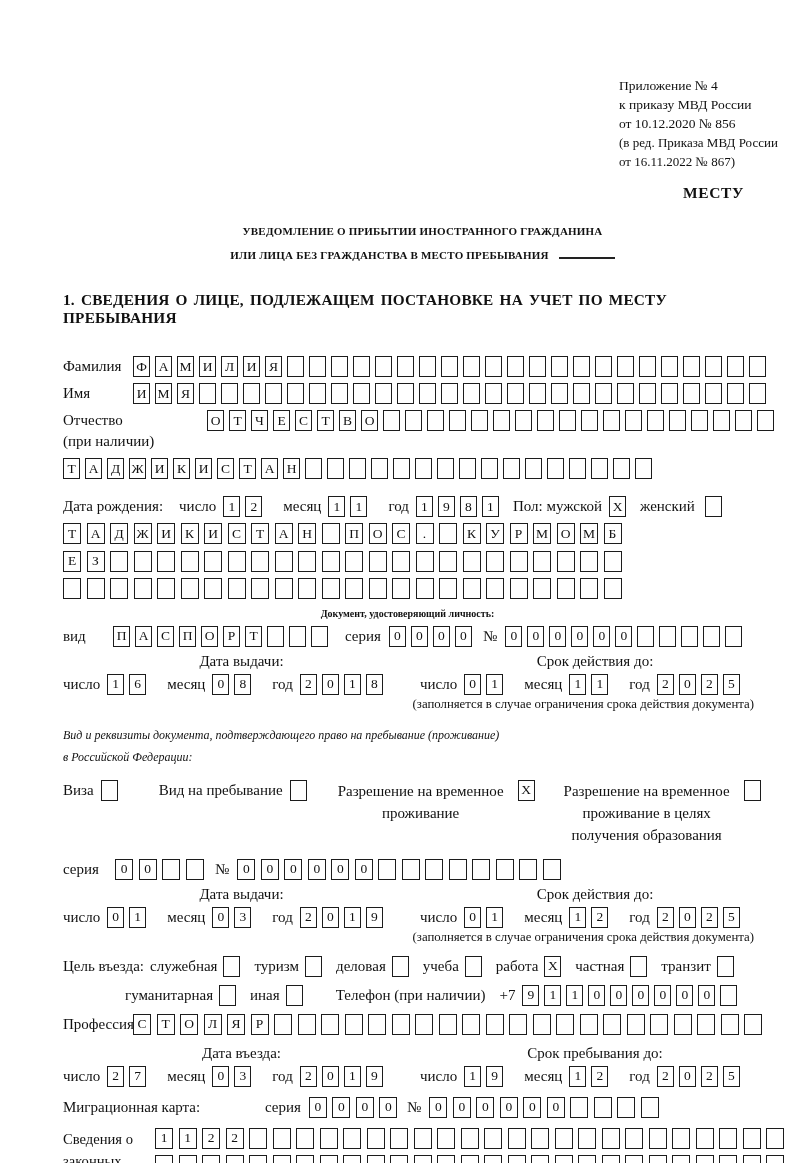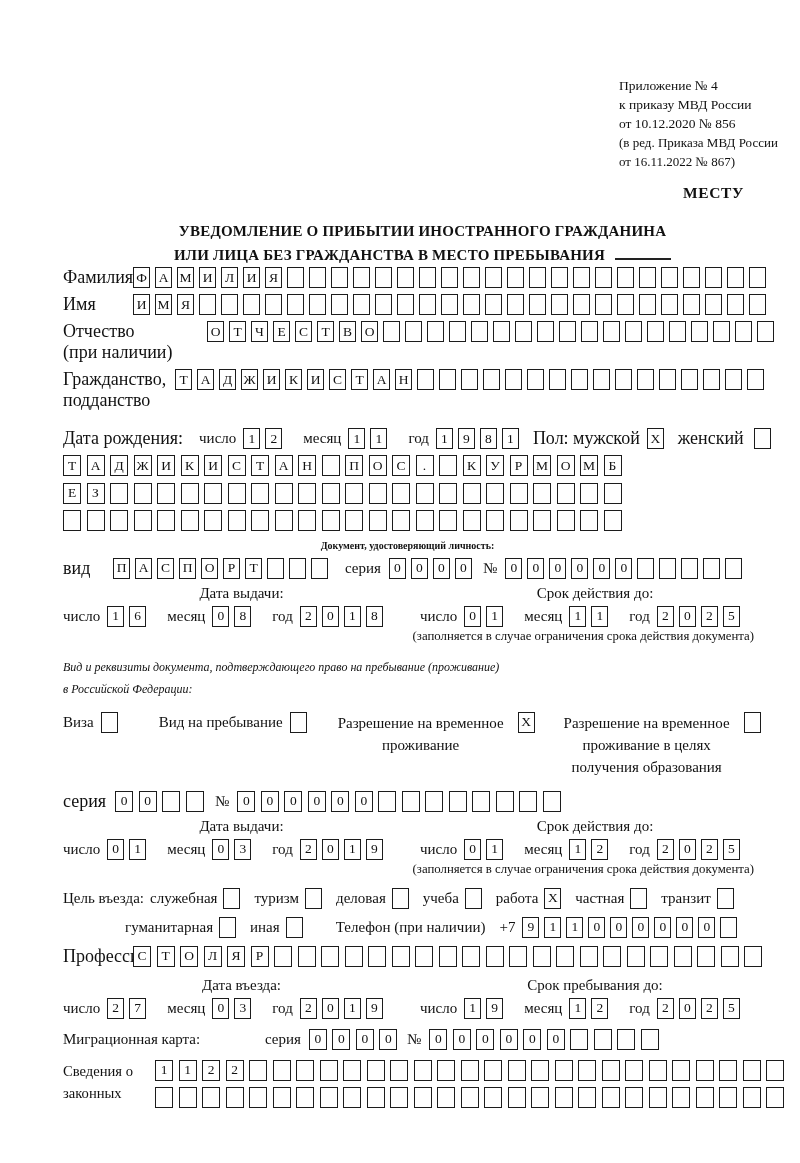--- a/index.html
+++ b/index.html
@@ -5,32 +5,32 @@
   html,body{margin:0;padding:0;width:800px;height:1163px;background:#ffffff;overflow:hidden;}
   body{font-family:"Liberation Serif","DejaVu Serif",serif;color:#111;}
   .page{box-sizing:border-box;width:800px;height:1163px;padding:40px 18px 0 63px;position:relative;}
 
   
   .appendix{margin-left:556px;font-size:13.5px;line-height:19px;margin-top:36px;}
   .appendix .ed{font-size:13px;}
   .appendix .ed:first-of-type{margin-top:5px;}
   .forma{text-align:right;padding-right:38px;font-weight:bold;font-size:15.5px;letter-spacing:.6px;margin-top:13px;}
 
-  .title{text-align:center;font-weight:bold;font-size:15px;line-height:24px;margin-top:17px;letter-spacing:.2px;}
+  .title{text-align:center;font-weight:bold;font-size:11px;line-height:24px;margin-top:17px;letter-spacing:.2px;}
   .blank{display:inline-block;width:56px;height:14px;border-bottom:2px solid #222;margin-left:10px;}
   .sec-heading{font-weight:bold;font-size:15.3px;letter-spacing:.2px;word-spacing:2px;margin-top:24px;margin-bottom:29px;}
 
   
   .cell{display:inline-flex;align-items:center;justify-content:center;flex:none;box-sizing:border-box;
         width:17px;height:21px;border:1.5px solid #1c1c1c;margin-right:5px;font-size:13.5px;background:#fff;}
   .wide .cell{width:18px;margin-right:5.5px;}
   .boxes{display:inline-flex;flex-wrap:nowrap;}
 
   .frow{display:flex;align-items:flex-start;margin-bottom:6px;font-size:15px;}
-  .flabel{flex:none;line-height:21px;font-size:18px;}
+  .flabel{flex:none;line-height:21px;font-size:15px;}
   .flabel div{line-height:21px;}
   .w70{width:70px;} .w144{width:144px;} .w112{width:112px;} .w50{width:50px;}
   .stack .boxes{display:flex;margin-bottom:6.5px;}
 
   .il{font-size:15px;line-height:21px;margin:0 8px 0 13px;flex:none;}
   .il.first{margin-left:12px;}
 
   
   .dg{display:inline-flex;align-items:flex-start;}
   .dg-label{font-size:15px;line-height:21px;margin:0 7px 0 16px;flex:none;}
@@ -76,20 +76,21 @@
     <div class="ed">(в ред. Приказа МВД России</div>
     <div class="ed">от 16.11.2022 № 867)</div>
   </div>
   <div class="forma">МЕСТУ</div>
 
   <div class="title">
     <div>УВЕДОМЛЕНИЕ О ПРИБЫТИИ ИНОСТРАННОГО ГРАЖДАНИНА</div>
     <div><span>ИЛИ ЛИЦА БЕЗ ГРАЖДАНСТВА В МЕСТО ПРЕБЫВАНИЯ</span><span class="blank"></span></div>
   </div>
 
+  <div class="sec-heading">1. СВЕДЕНИЯ О ЛИЦЕ, ПОДЛЕЖАЩЕМ ПОСТАНОВКЕ НА УЧЕТ ПО МЕСТУ ПРЕБЫВАНИЯ</div>
 
   <div class="frow">
     <span class="flabel w70">Фамилия</span>
     <span class="boxes">
         <span class="cell">Ф</span>
         <span class="cell">А</span>
         <span class="cell">М</span>
         <span class="cell">И</span>
         <span class="cell">Л</span>
         <span class="cell">И</span>
@@ -183,24 +184,20 @@
         <span class="cell"></span>
         <span class="cell"></span>
         <span class="cell"></span>
         <span class="cell"></span>
         <span class="cell"></span>
         <span class="cell"></span>
       </span>
   </div>
 
   <div class="frow">
-    <span class="flabel w112">
-      <div>Гражданство,</div>
-      <div>подданство</div>
-    </span>
     <span class="boxes">
         <span class="cell">Т</span>
         <span class="cell">А</span>
         <span class="cell">Д</span>
         <span class="cell">Ж</span>
         <span class="cell">И</span>
         <span class="cell">К</span>
         <span class="cell">И</span>
         <span class="cell">С</span>
         <span class="cell">Т</span>

